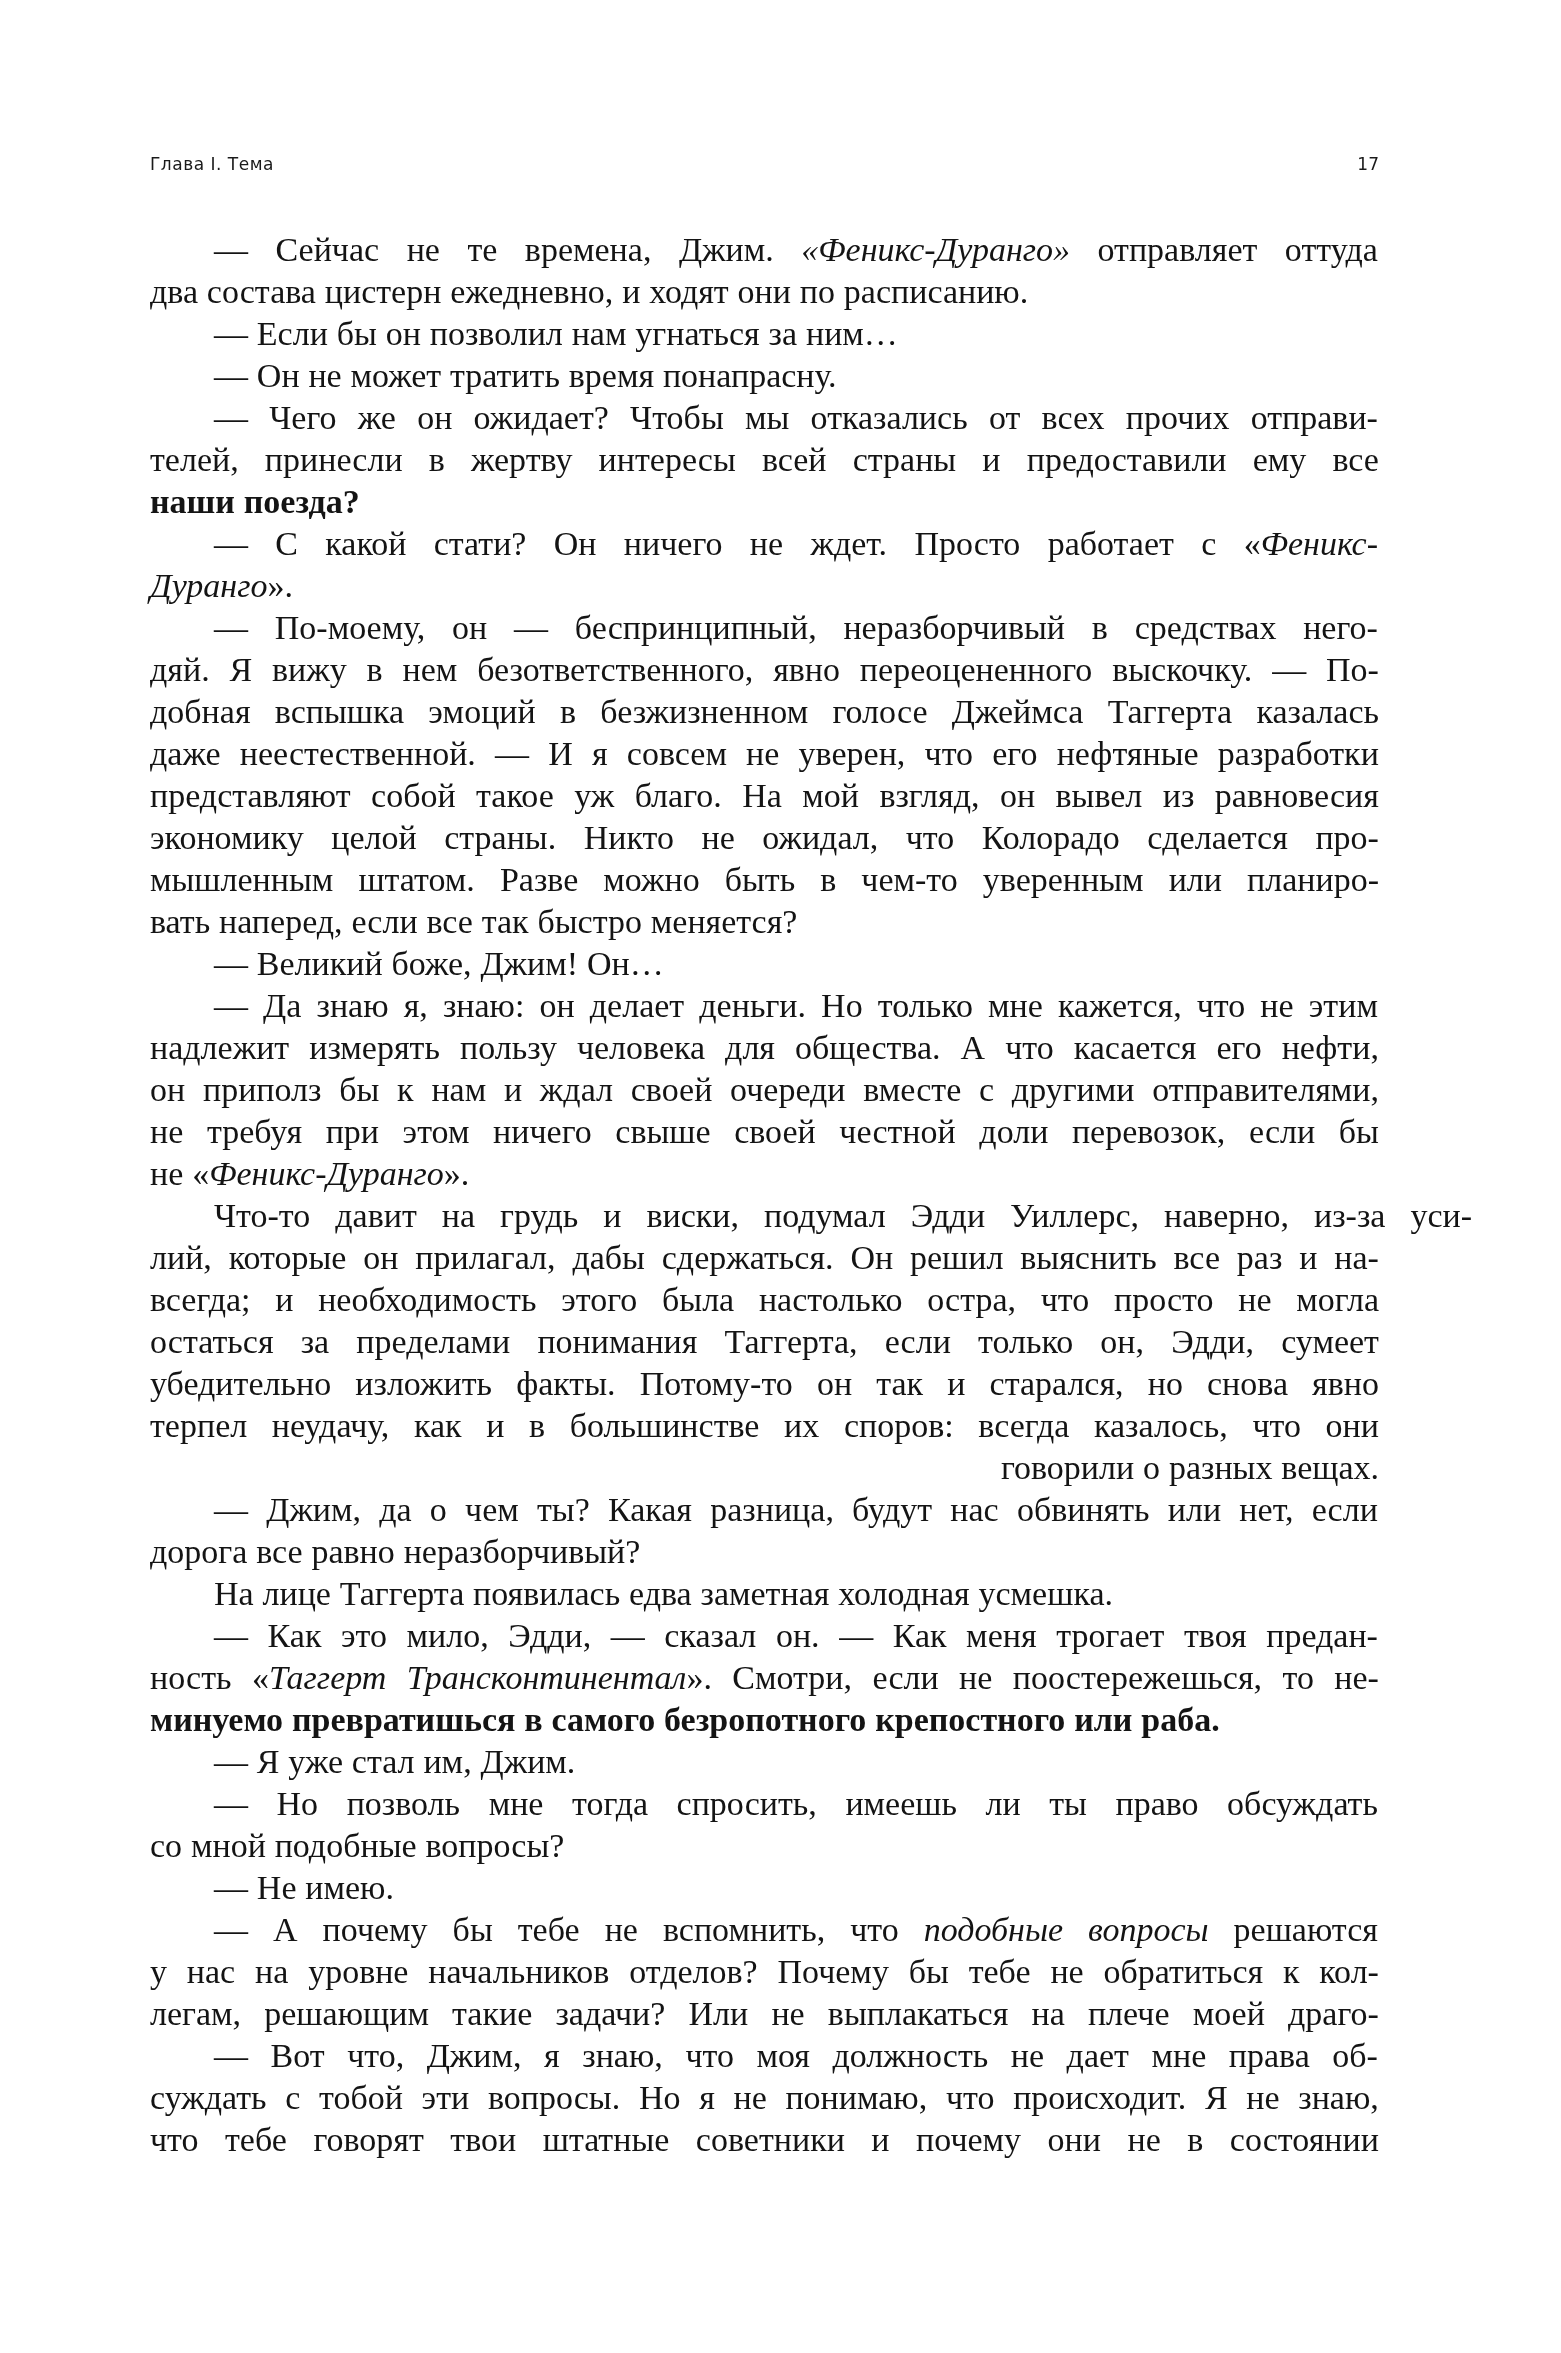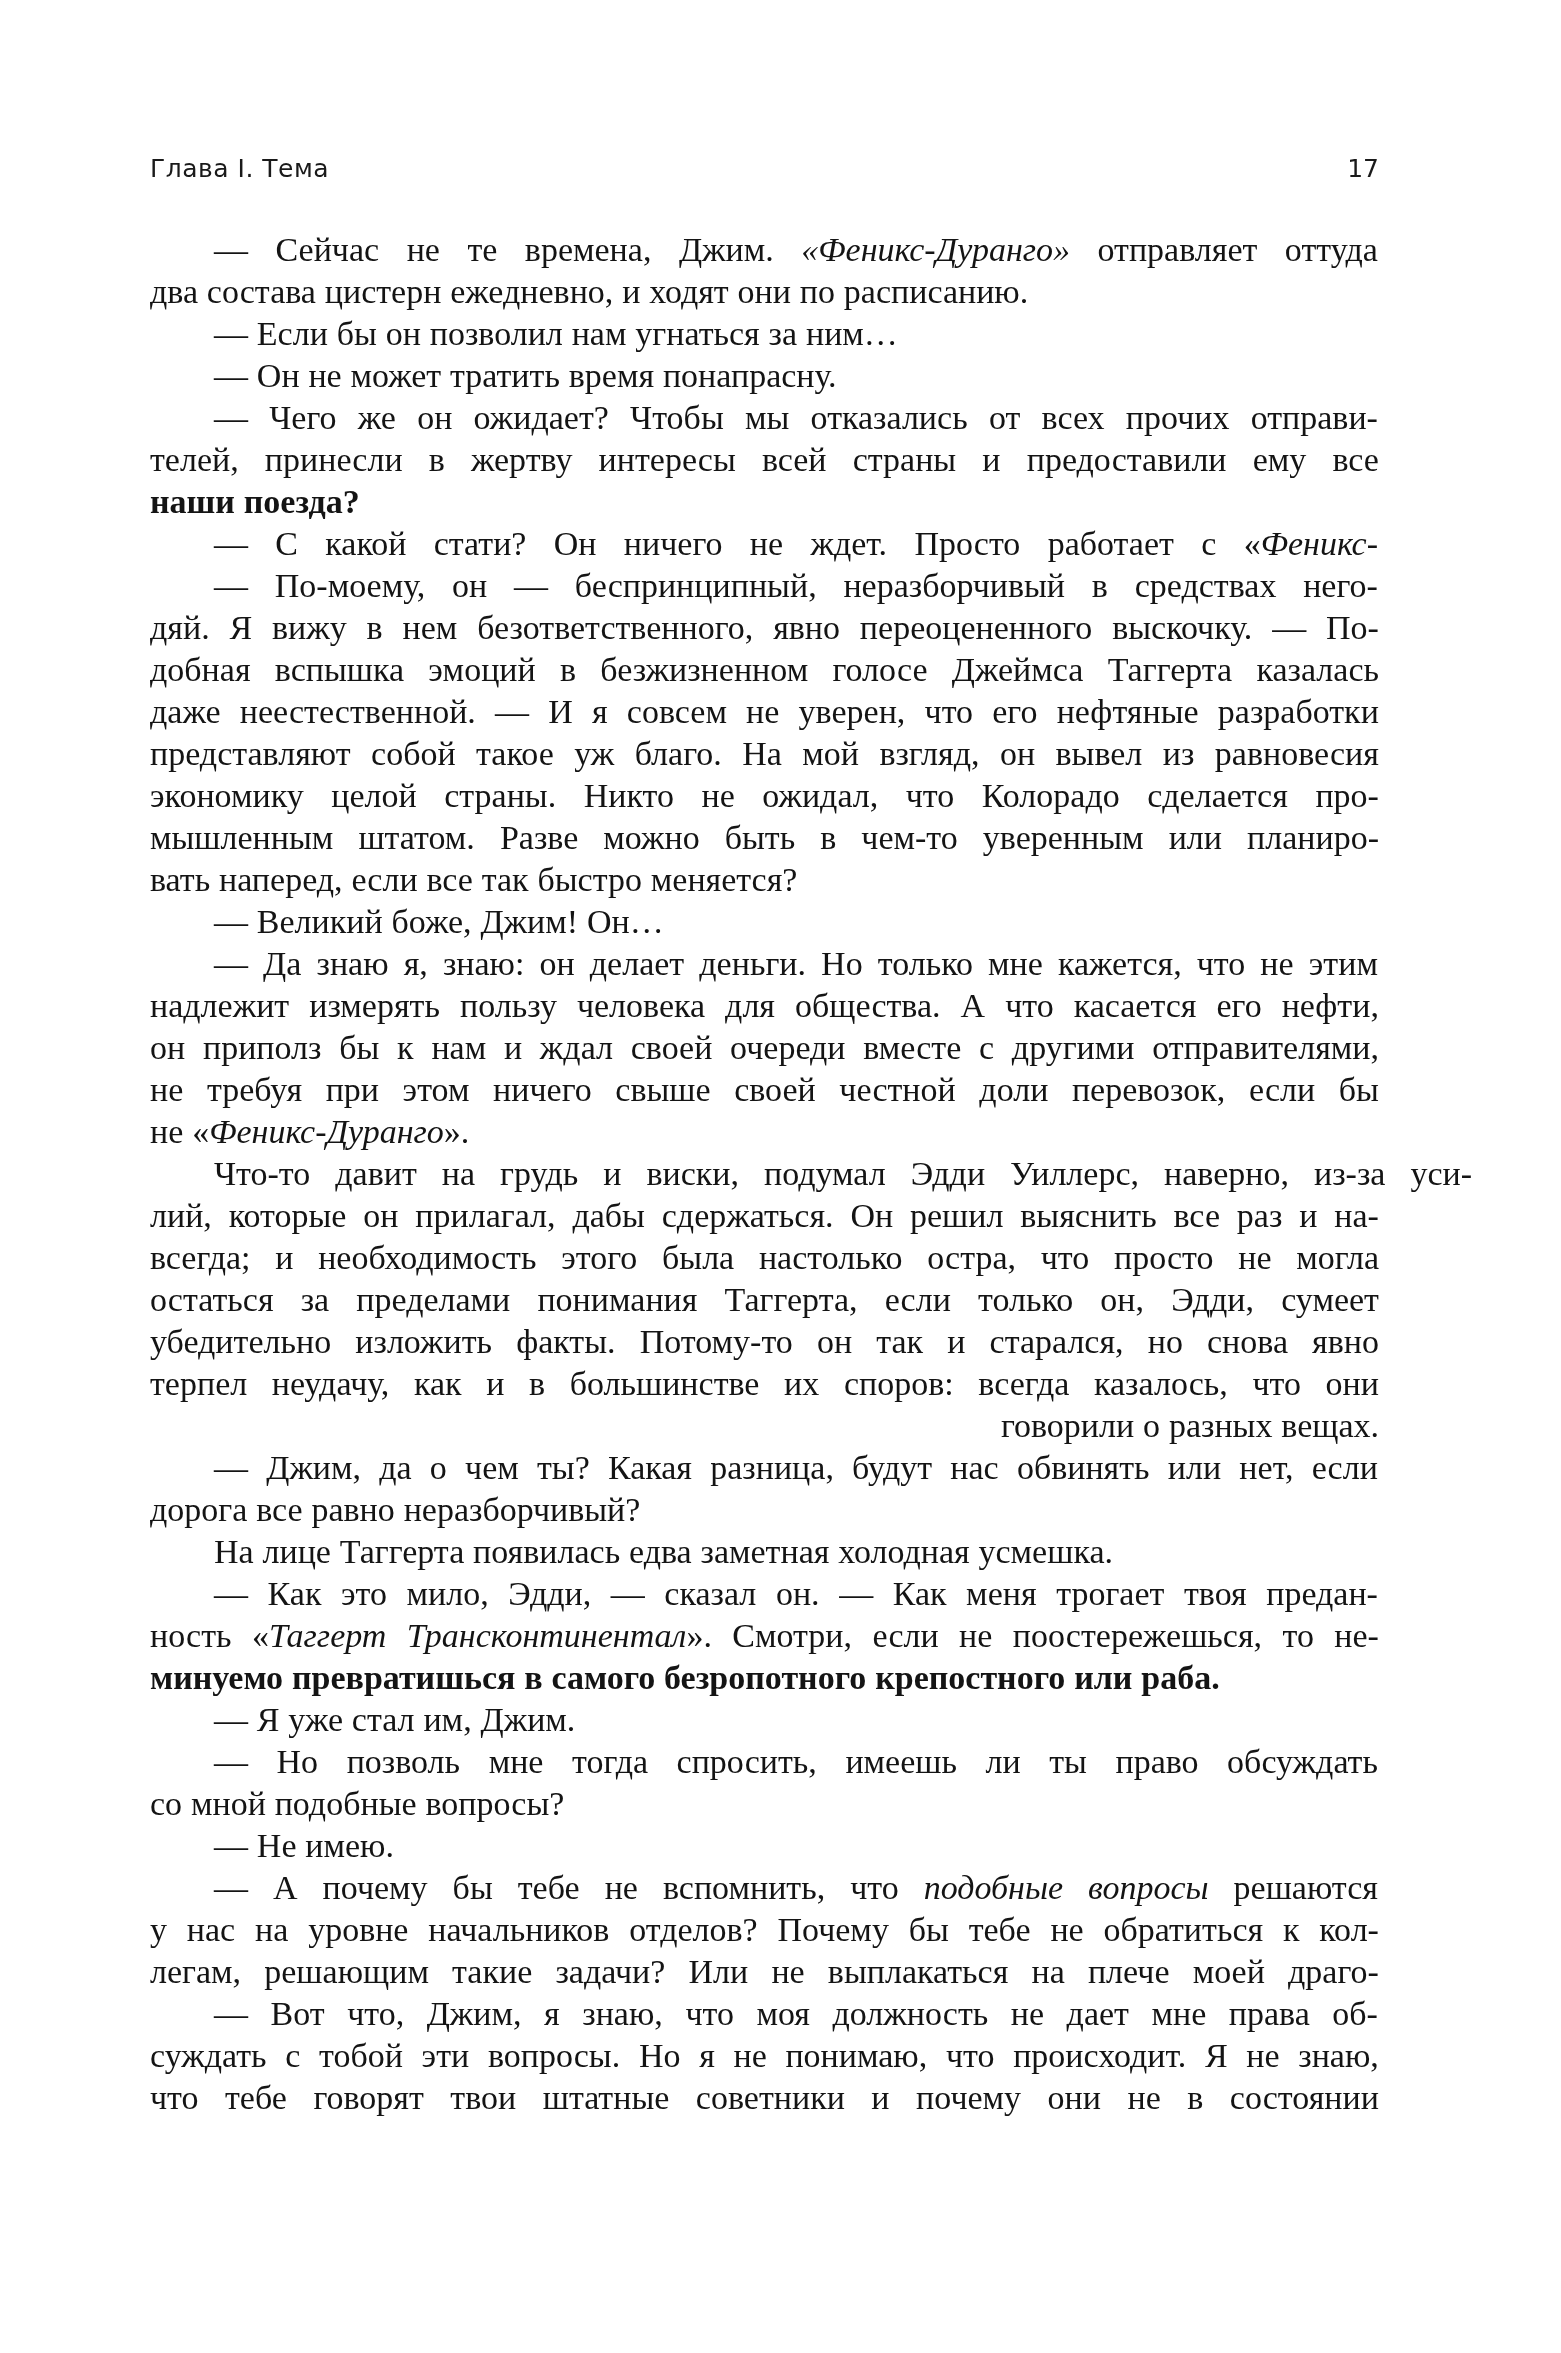--- a/index.html
+++ b/index.html
@@ -1,20 +1,20 @@
 <!DOCTYPE html>
 <html style="font-size:14.5px"><head>
 <meta charset="utf-8">
 <style>
   html, body { margin: 0; padding: 0; background: #ffffff; }
   body { width: 1562px; height: 2354px; position: relative; overflow: hidden; }
   .page { position: absolute; left: 0; top: 0; width: 1562px; height: 2354px; background: #ffffff; }
   .running-head {
     position: absolute; left: 150px; top: 154px; width: 1229px; height: 31px;
-    font-family: "DejaVu Sans", sans-serif; font-size: 25px; color: #1a1a1a;
+    font-family: "DejaVu Sans", sans-serif; font-size: 17px; color: #1a1a1a;
     display: flex; justify-content: space-between; align-items: baseline;
   }
   .running-head .title { letter-spacing: 0.5px; }
   .body-text {
     position: absolute; left: 150px; top: 229px; width: 1229px;
     font-family: "Liberation Serif", "DejaVu Serif", serif;
     font-size: 34px; line-height: 42px; color: #141414;
   }
   .line {
     display: block; white-space: nowrap; height: 42px;
@@ -131,20 +131,25 @@
           <span><span class="seg">Он</span></span>
           <span><span class="seg">ничего</span></span>
           <span><span class="seg">не</span></span>
           <span><span class="seg">ждет.</span></span>
           <span><span class="seg">Просто</span></span>
           <span><span class="seg">работает</span></span>
           <span><span class="seg">с</span></span>
           <span><span class="seg">«</span><span class="seg it">Феникс-</span></span>
         </div>
       </div>
+      <div class="line last">
+        <div class="jline" style="width: 1229px; justify-content: flex-start; column-gap: 0.26em;">
+          <span><span class="seg it">Дуранго</span><span class="seg">».</span></span>
+        </div>
+      </div>
       <div class="line indent">
         <div class="jline" style="width: 1164px;">
           <span><span class="seg">—</span></span>
           <span><span class="seg">По-моему,</span></span>
           <span><span class="seg">он</span></span>
           <span><span class="seg">—</span></span>
           <span><span class="seg">беспринципный,</span></span>
           <span><span class="seg">неразборчивый</span></span>
           <span><span class="seg">в</span></span>
           <span><span class="seg">средствах</span></span>

